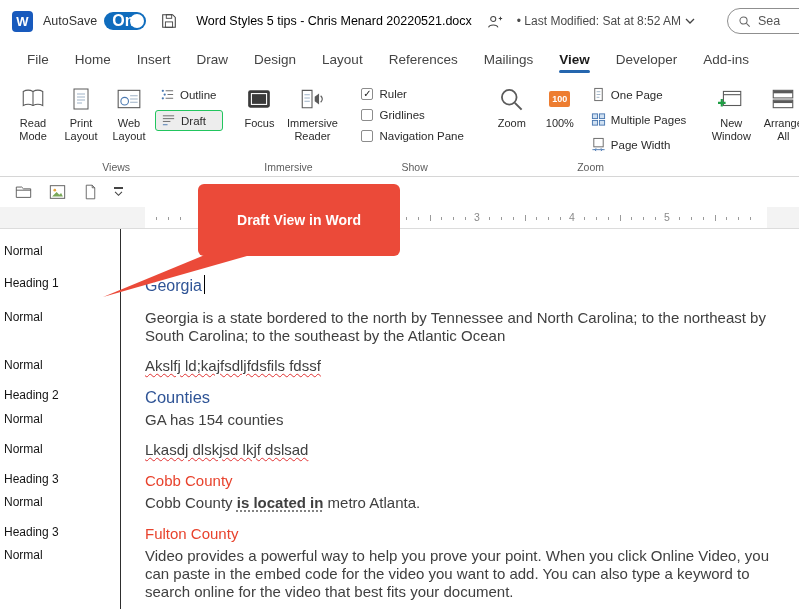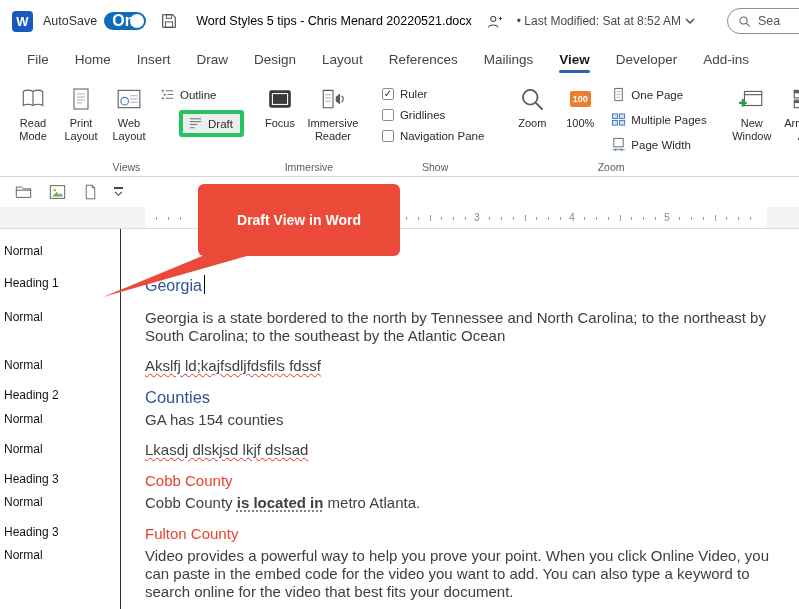--- a/index.html
+++ b/index.html
@@ -40,21 +40,21 @@
   .grplabel { text-align:center; font-size:10.5px; color:#5d5d5d; padding:1px 0 3px; }
   .rdiv { width:1px; background:#e2e2e2; margin:5px 3px; }
   .bigbtn { display:flex; flex-direction:column; align-items:center; width:48px;
             padding:4px 1px 2px; gap:3px; border-radius:3px; }
   .bigbtn .bicon { height:30px; display:flex; align-items:center; justify-content:center; }
   .blabel { font-size:11px; line-height:12.5px; text-align:center; color:#2b2b2b; }
   .stack { display:flex; flex-direction:column; gap:6px; padding-top:5px; margin-left:2px; }
   .smallbtn { display:flex; align-items:center; gap:5px; font-size:11.5px; color:#2b2b2b;
               padding:2px 7px 2px 5px; white-space:nowrap; }
   .smallbtn svg { width:15px; height:15px; flex:0 0 auto; }
-  .draft-selected { border:4px solid #22c55e; background:#ededed; border-radius:3px;margin-left:24px; }
+  .draft-selected { border:1px solid #22c55e; background:#ededed; border-radius:3px; }
   .showcol { display:flex; flex-direction:column; gap:9px; padding:8px 12px 0 8px; }
   .chk { display:flex; align-items:center; gap:6px; font-size:11.5px; color:#2b2b2b;
          white-space:nowrap; }
   .chk .box { width:12px; height:12px; border:1px solid #8c8c8c; border-radius:2px; background:#fff;
               display:flex; align-items:center; justify-content:center; font-size:10px;
               line-height:10px; color:#1b1b1b; }
   .badge100 { background:#ED7D31; color:#fff; font-size:9px; font-weight:700;
               padding:3px 3px; border-radius:2px; }
 
   

